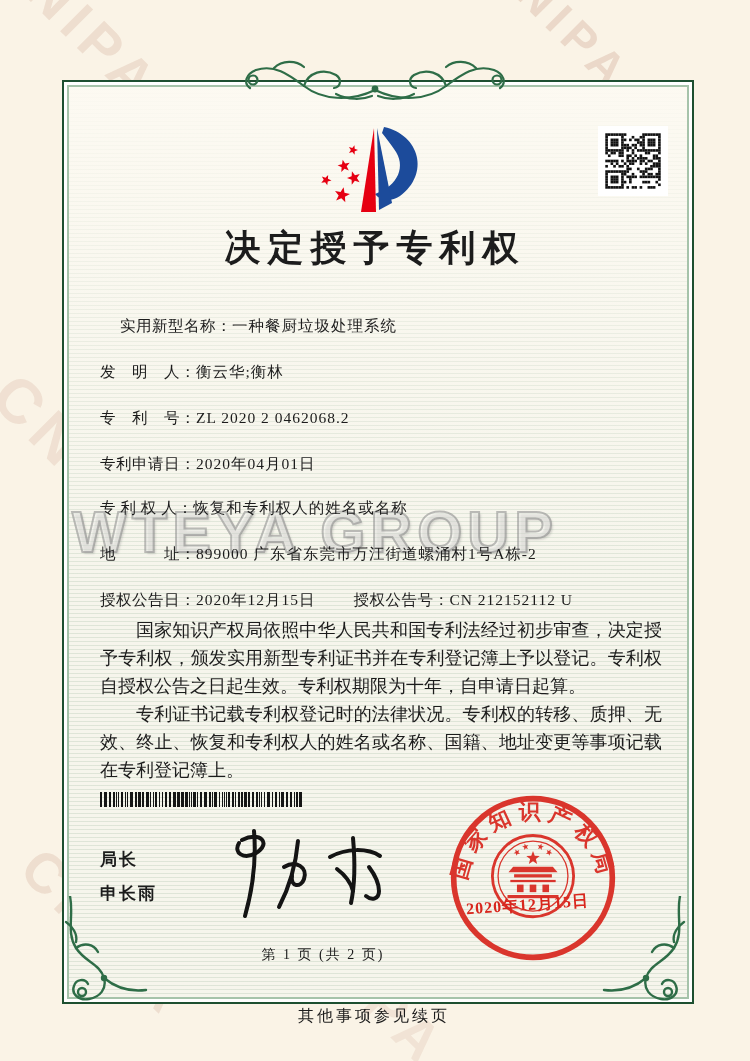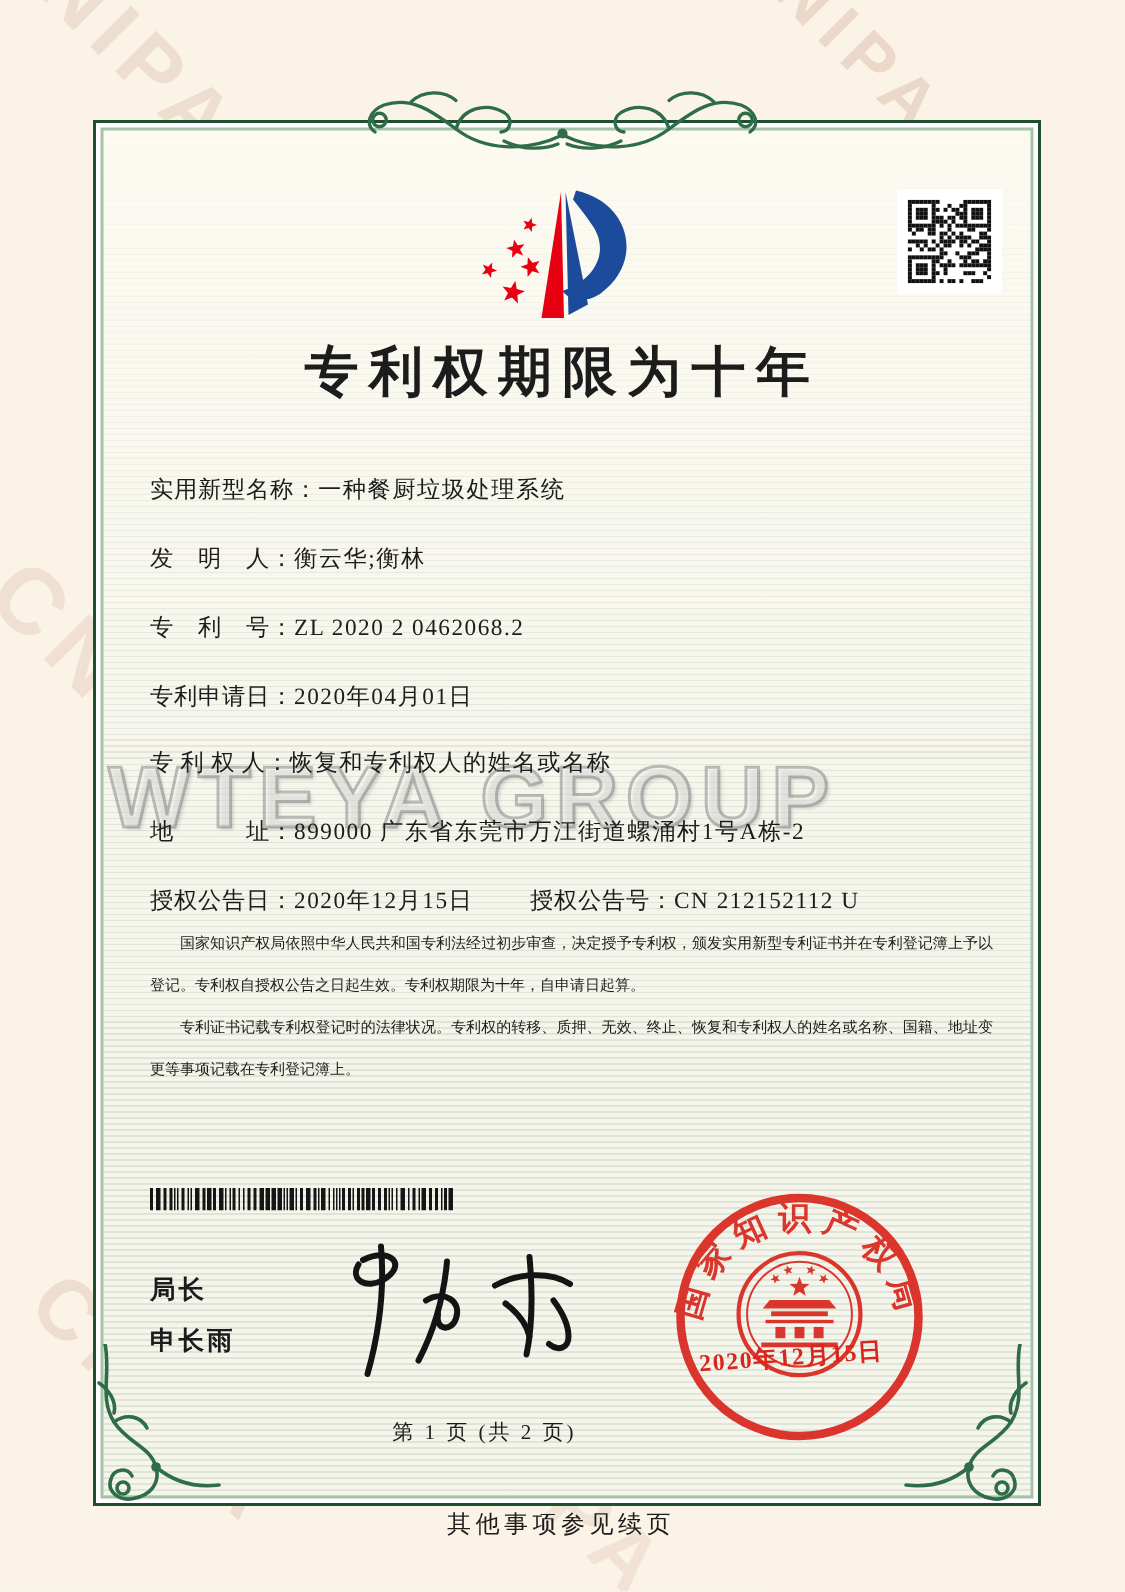--- a/index.html
+++ b/index.html
@@ -21,21 +21,21 @@
   .abs{position:absolute;}
   .cert-no{left:100px;top:120px;font-size:15px;letter-spacing:2px;}
   .qr-box{left:598px;top:126px;width:66px;height:66px;background:#fff;padding:2px;}
   .logo{left:308px;top:122px;width:134px;height:102px;}
   .title{left:0;top:224px;width:750px;text-align:center;font-size:36px;font-weight:bold;letter-spacing:7px;}
   .rows{left:100px;top:308px;width:560px;font-size:15.5px;}
   .row{position:absolute;left:0;white-space:nowrap;}
   .row .lab{display:inline-block;letter-spacing:.5px;}
   .row .val{letter-spacing:1px;}
   .row2{display:inline-block;margin-left:34px;}
-  .paras{left:100px;top:616px;width:562px;font-size:10px;line-height:28px;text-align:justify;}
+  .paras{left:100px;top:616px;width:562px;font-size:18px;line-height:28px;text-align:justify;}
   .paras p{margin:0;text-indent:2em;}
   .barcode{left:100px;top:792px;width:205px;height:15px;}
   .issuer{left:100px;top:843px;font-family:"Liberation Sans","DejaVu Sans",sans-serif;
           font-size:17px;font-weight:bold;line-height:34px;letter-spacing:2px;}
   .signature{left:212px;top:826px;width:195px;height:98px;}
   .seal{left:448px;top:793px;width:170px;height:170px;}
   .seal-date{left:466px;top:894px;width:150px;font-size:16px;font-weight:bold;color:#d8261d;
              letter-spacing:1px;transform:rotate(-4deg);white-space:nowrap;}
   .page-no{left:0;top:946px;width:646px;text-align:center;font-size:14px;letter-spacing:2px;}
   .footer-note{left:0;top:1006px;width:748px;text-align:center;font-size:16px;letter-spacing:3px;}
@@ -345,24 +345,24 @@
     <path d="M76,5 C112,13 122,52 92,74 C83,80 72,79 67,72 C90,64 99,44 86,27 C82,21 78,16 74,11 Z" fill="#1c4b9b"></path>
     <path d="M66,6 L53,90 L68,90 Z" fill="#e60012"></path>
     <path d="M69,6 L71,88 L84,81 Z" fill="#1c4b9b"></path>
     <polygon fill="#e60012" points="46.48,23.22 46.68,26.74 50.00,27.93 46.72,29.21 46.61,32.73 44.38,30.01 41.00,31.00 42.90,28.03 40.91,25.12 44.32,26.01"></polygon>
     <polygon fill="#e60012" points="34.71,37.63 37.13,41.52 41.66,40.80 38.71,44.31 40.79,48.39 36.54,46.68 33.30,49.91 33.62,45.34 29.54,43.26 33.99,42.15"></polygon>
     <polygon fill="#e60012" points="20.14,52.93 19.98,56.81 23.48,58.47 19.75,59.51 19.24,63.36 17.10,60.13 13.29,60.84 15.70,57.80 13.84,54.40 17.48,55.75"></polygon>
     <polygon fill="#e60012" points="43.93,49.31 46.95,53.22 51.72,51.97 48.94,56.04 51.60,60.19 46.87,58.81 43.74,62.63 43.60,57.69 39.00,55.90 43.65,54.24"></polygon>
     <polygon fill="#e60012" points="35.59,65.16 36.48,70.73 41.95,72.09 36.93,74.65 37.32,80.28 33.33,76.29 28.11,78.41 30.66,73.38 27.03,69.07 32.60,69.94"></polygon>
   </svg>
 
-  <div class="abs title">专利权期限为十年</div>
+  <div class="abs title">决定授予专利权</div>
 
   <div class="abs rows">
-    <div class="row" style="top:8px;"><span class="lab">实用新型名称：</span><span class="val">一种餐厨垃圾处理系统</span></div>
+    <div class="row" style="top:8px;margin-left:20px;"><span class="lab">实用新型名称：</span><span class="val">一种餐厨垃圾处理系统</span></div>
     <div class="row" style="top:54px;"><span class="lab">发　明　人：</span><span class="val">衡云华;衡林</span></div>
     <div class="row" style="top:100px;"><span class="lab">专　利　号：</span><span class="val">ZL 2020 2 0462068.2</span></div>
     <div class="row" style="top:146px;"><span class="lab">专利申请日：</span><span class="val">2020年04月01日</span></div>
     <div class="row" style="top:190px;"><span class="lab">专 利 权 人：</span><span class="val">恢复和专利权人的姓名或名称</span></div>
     <div class="row" style="top:236px;"><span class="lab">地　　　址：</span><span class="val">899000 广东省东莞市万江街道螺涌村1号A栋-2</span></div>
     <div class="row" style="top:282px;">
       <span><span class="lab">授权公告日：</span><span class="val">2020年12月15日</span></span>
       <span class="row2"><span class="lab">授权公告号：</span><span class="val">CN 212152112 U</span></span>
     </div>
   </div>

